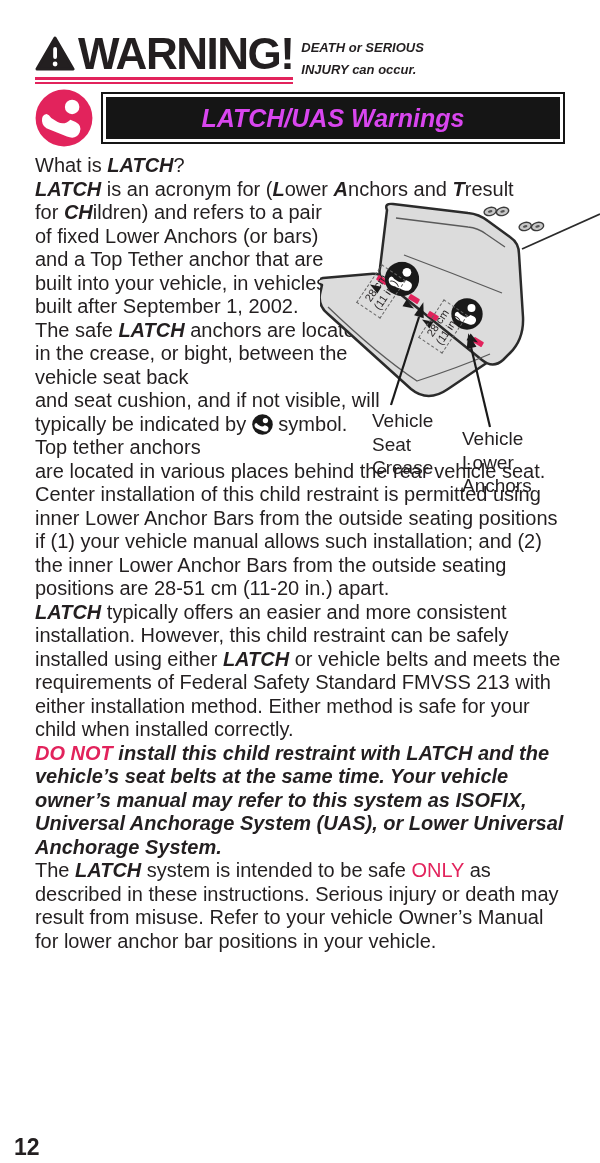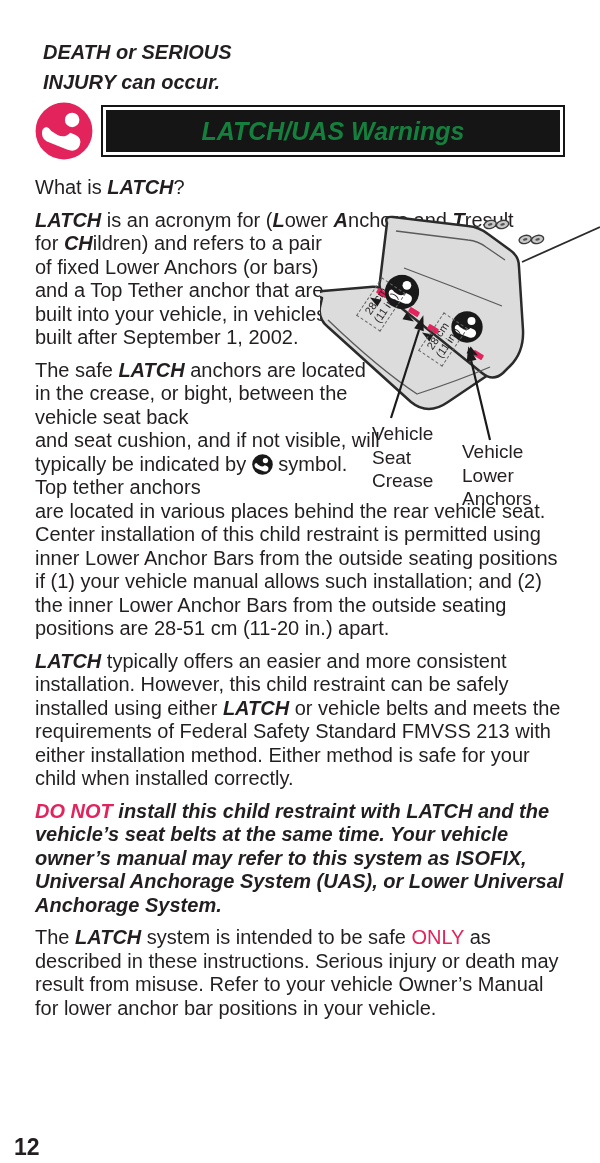--- a/index.html
+++ b/index.html
@@ -14,32 +14,32 @@
 
   
   .warning-row{display:flex;align-items:flex-start;padding-top:33px}
   .warning-left{display:inline-block}
   .warning-line{display:flex;align-items:center}
   .tri-icon{width:40px;height:36px;margin-right:3px;flex:0 0 auto}
   .warning-title{font-size:44px;font-weight:bold;letter-spacing:-1.5px;line-height:42px;white-space:nowrap}
   .dbl-underline{margin-top:2px}
   .dbl-underline .u1{height:3px;background:var(--pink)}
   .dbl-underline .u2{height:2px;background:var(--pink);margin-top:2px}
-  .warning-sub{font-size:20px;font-weight:bold;font-style:italic;line-height:30px;white-space:pre-line;margin:4px 0 0 8px}
+  .warning-sub{font-size:13px;font-weight:bold;font-style:italic;line-height:22px;white-space:pre-line;margin:4px 0 0 8px}
 
   
   .banner-row{display:flex;align-items:center;margin-top:5px}
   .badge{width:58px;height:58px;flex:0 0 auto;color:var(--pink)}
   .badge svg{width:58px;height:58px;display:block}
   .banner-outer{flex:1;margin-left:8px;border:2px solid #151515;padding:3px;background:#fff}
-  .banner-inner{background:#151515;color:#15803d;text-align:center;font-size:25px;font-weight:bold;font-style:italic;padding:8px 0;line-height:26px}
+  .banner-inner{background:#151515;color:#d946ef;text-align:center;font-size:25px;font-weight:bold;font-style:italic;padding:8px 0;line-height:26px}
 
   
   .content{position:relative;padding-top:7px;font-size:20px;line-height:23.5px}
-  .para{margin-top:9px;white-space:pre-line}
+  .para{white-space:pre-line}
   .para.joined{margin-top:0}
   .narrow295{width:300px}
   .narrow345{width:345px}
   .bi{font-weight:bold;font-style:italic}
   .b{font-weight:normal}
   .pink{color:var(--pink)}
   .inline-icon{display:inline-block;width:21px;height:21px;vertical-align:-4px;color:#191919}
   .inline-icon svg{width:21px;height:21px;display:block}
 
   
@@ -65,20 +65,28 @@
       <circle cx="64" cy="31" r="12.5" fill="#fff"></circle>
       <path fill="#fff" d="M20 43 Q11 45 12 55 Q13 66 25 70 L55 82 Q71 88 77 75 Q82 63 70 57 L61 53 Q51 63 39 57 L28 50 Q24 44 20 43 Z"></path>
     </symbol>
   </defs>
 </svg>
 
 <div class="page">
 
   <header class="warning-row">
     <div class="warning-left">
+      <div class="warning-line">
+        <svg class="tri-icon" viewBox="0 0 40 36">
+          <path d="M20 2 L38 33 L2 33 Z" fill="#231f20" stroke="#231f20" stroke-width="3" stroke-linejoin="round"></path>
+          <rect x="18.2" y="11" width="3.8" height="12" rx="1.9" fill="#fff"></rect>
+          <circle cx="20.1" cy="28" r="2.4" fill="#fff"></circle>
+        </svg>
+        <span class="warning-title">WARNING!</span>
+      </div>
       <div class="dbl-underline">
           <div class="u1"></div>
           <div class="u2"></div>
         </div>
     </div>
     <div class="warning-sub">DEATH or SERIOUS
 INJURY can occur.</div>
   </header>
 
   <div class="banner-row">

